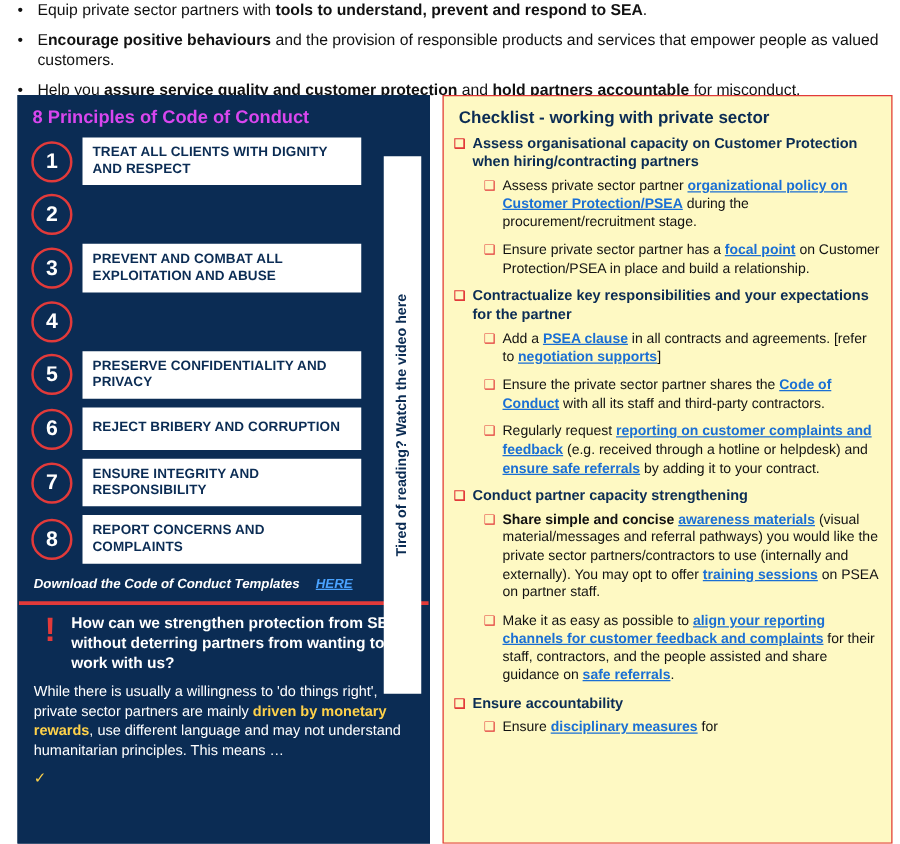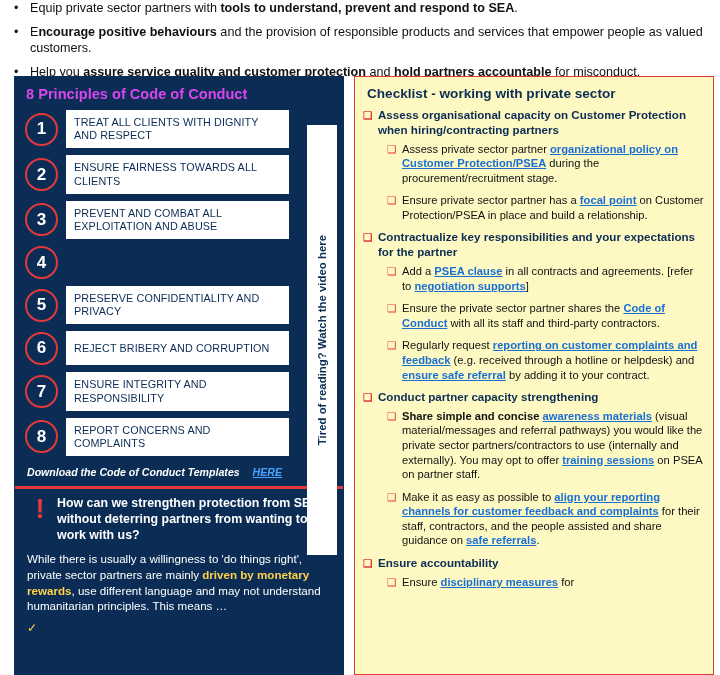--- a/index.html
+++ b/index.html
@@ -78,21 +78,21 @@
     font-weight: bold;
     display: flex;
     align-items: center;
     justify-content: center;
     margin-right: 8px;
   }
   .plabel {
     background: #ffffff;
     color: #0b2c54;
     font-size: 10.8px;
-    font-weight: normal;
+    font-weight: bold;
     line-height: 1.22;
     padding: 6px 8px;
     flex: 1;
     min-height: 34px;
     display: flex;
     align-items: center;
     letter-spacing: .1px;
     margin-right: 46px;
   }
   .video-tab {
@@ -253,21 +253,20 @@
     <div class="left-panel">
       <div class="left-title">8 Principles of Code of Conduct</div>
 
       <div class="principles" id="principles-list">
           <div class="principle">
             <div class="pnum">1</div>
             <div class="plabel">TREAT ALL CLIENTS WITH DIGNITY AND RESPECT</div>
           </div>
           <div class="principle">
             <div class="pnum">2</div>
-            <div class="plabel">ENSURE FAIRNESS TOWARDS ALL CLIENTS</div>
           </div>
           <div class="principle">
             <div class="pnum">3</div>
             <div class="plabel">PREVENT AND COMBAT ALL EXPLOITATION AND ABUSE</div>
           </div>
           <div class="principle">
             <div class="pnum">4</div>
           </div>
           <div class="principle">
             <div class="pnum">5</div>
@@ -333,21 +332,21 @@
           <div class="ck-l2">
             <div class="box">❑</div>
             <div class="ck-text"><span>Add a </span><a class="lnk" href="#">PSEA clause</a><span> in all contracts and agreements. [refer to </span><a class="lnk" href="#">negotiation supports</a><span>]</span></div>
           </div>
           <div class="ck-l2">
             <div class="box">❑</div>
             <div class="ck-text"><span>Ensure the private sector partner shares the </span><a class="lnk" href="#">Code of Conduct</a><span> with all its staff and third-party contractors.</span></div>
           </div>
           <div class="ck-l2">
             <div class="box">❑</div>
-            <div class="ck-text"><span>Regularly request </span><a class="lnk" href="#">reporting on customer complaints and feedback</a><span> (e.g. received through a hotline or helpdesk) and </span><a class="lnk" href="#">ensure safe referral</a><span> by adding it to your contract.</span></div>
+            <div class="ck-text"><span>Regularly request </span><a class="lnk" href="#">reporting on customer complaints and feedback</a><span> (e.g. received through a hotline or helpdesk) and </span><a class="lnk" href="#">ensure safe referrals</a><span> by adding it to your contract.</span></div>
           </div>
           <div class="ck-l1">
             <div class="box">❑</div>
             <div class="ck-text"><b>Conduct partner capacity strengthening</b></div>
           </div>
           <div class="ck-l2">
             <div class="box">❑</div>
             <div class="ck-text"><b>Share simple and concise </b><a class="lnk" href="#">awareness materials</a><span> (visual material/messages and referral pathways) you would like the private sector partners/contractors to use (internally and externally). You may opt to offer </span><a class="lnk" href="#">training sessions</a><span> on PSEA on partner staff.</span></div>
           </div>
           <div class="ck-l2">

